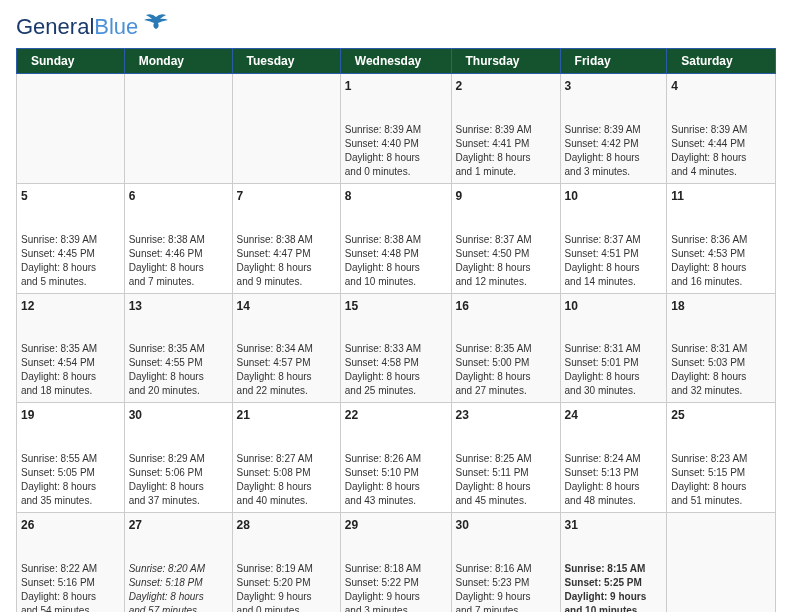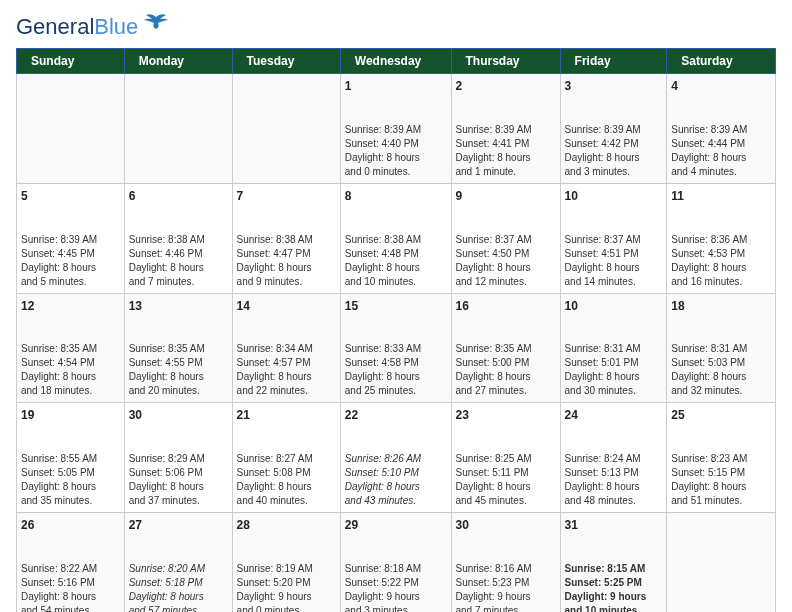--- a/index.html
+++ b/index.html
@@ -266,21 +266,21 @@
         </td>
         <td>
           <span class="day-num">21</span>
           <div class="day-info" style="white-space: pre-line;">Sunrise: 8:27 AM
 Sunset: 5:08 PM
 Daylight: 8 hours
 and 40 minutes.</div>
         </td>
         <td>
           <span class="day-num">22</span>
-          <div class="day-info" style="white-space: pre-line; font-style: italic;">Sunrise: 8:26 AM
+          <div class="day-info" style="white-space: pre-line;">Sunrise: 8:26 AM
 Sunset: 5:10 PM
 Daylight: 8 hours
 and 43 minutes.</div>
         </td>
         <td>
           <span class="day-num">23</span>
           <div class="day-info" style="white-space: pre-line;">Sunrise: 8:25 AM
 Sunset: 5:11 PM
 Daylight: 8 hours
 and 45 minutes.</div>

